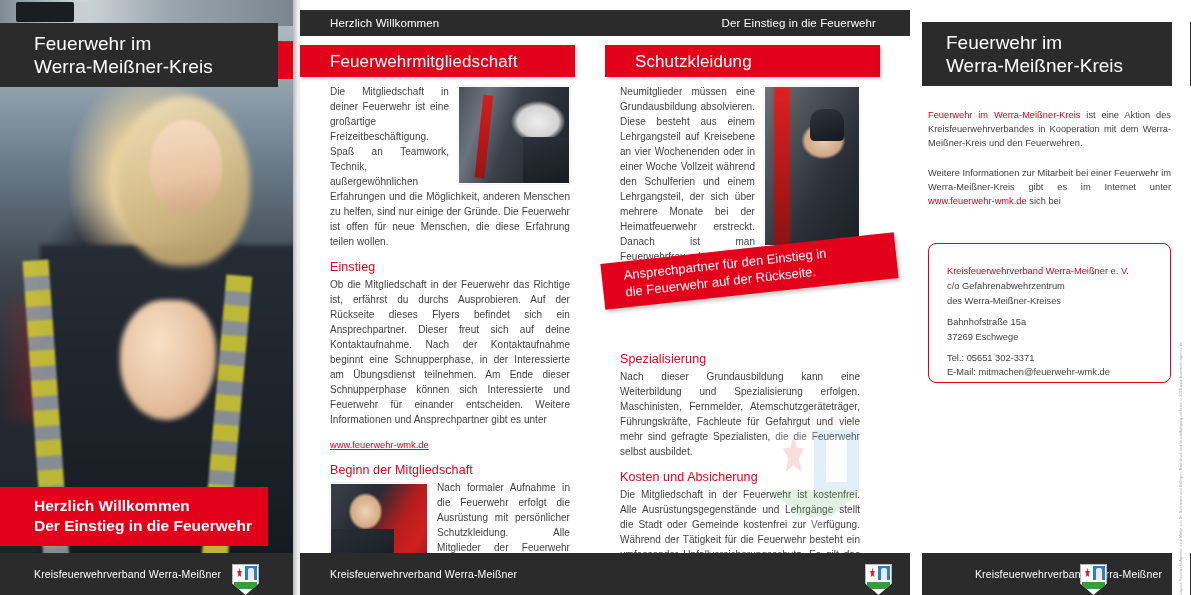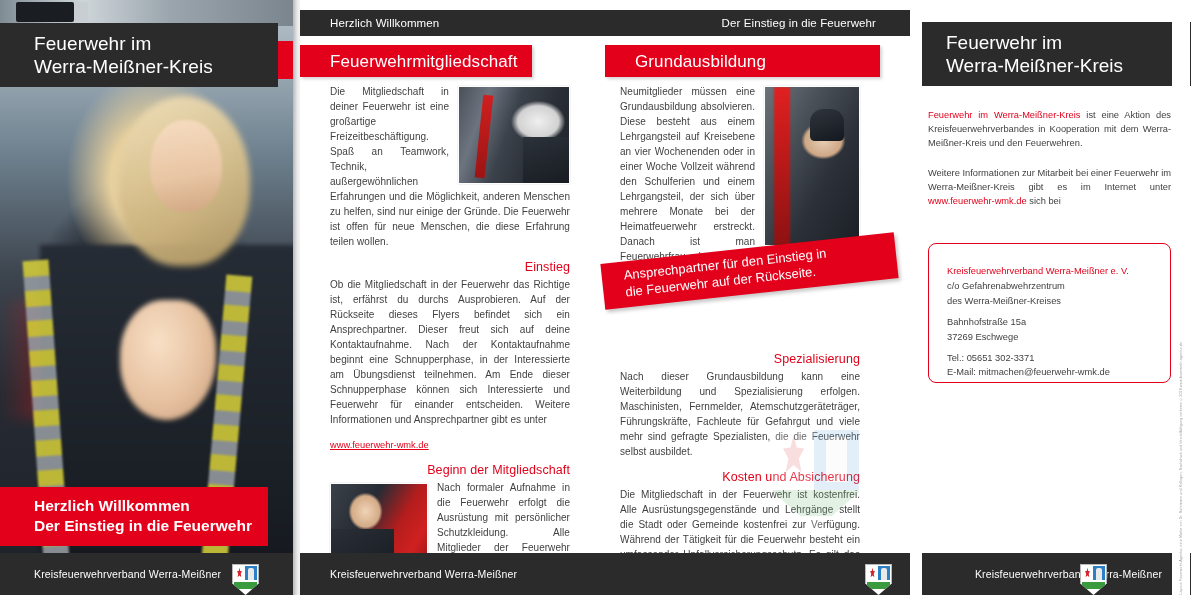--- a/index.html
+++ b/index.html
@@ -140,35 +140,35 @@
   }
   #bar-col2 { left: 0; width: 305px; padding-left: 30px; justify-content: flex-start; }
   #bar-col3 { left: 305px; width: 305px; padding-right: 34px; justify-content: flex-end; }
 
   .section-head {
     position: absolute; background: #e2001a; color: #fff;
     font-size: 17px; font-weight: 400; letter-spacing: .1px;
     padding: 7px 14px 8px 30px; height: 32px;
     box-shadow: 2px 2px 3px rgba(0,0,0,.18);
   }
-  #head-col2 { left: 0; top: 45px; width: 232px; }
+  #head-col2 { left: 0; top: 45px; width: 275px; }
   #head-col3 { left: 305px; top: 45px; width: 275px; }
 
   .col { position: absolute; top: 84px; width: 240px; }
   #col2 { left: 30px; }
   #col3 { left: 320px; }
 
   .body-txt {
     font-size: 10px; line-height: 1.50; color: #3f3f3f;
     text-align: justify; text-justify: inter-word;
     letter-spacing: .05px;
   }
   .sub-head {
     color: #e2001a; font-size: 12.5px; font-weight: 400;
-    margin: 11px 0 3px 0; letter-spacing: .1px; text-align: right;
+    margin: 11px 0 3px 0; letter-spacing: .1px;
   }
   .link-red { color: #e2001a; font-size: 9.3px; }
 
   .photo {
     border: 1px solid #ffffff;
     box-shadow: 0 0 1px rgba(0,0,0,.25);
   }
   .ph-a { 
     float: right; width: 112px; height: 98px; margin: 2px 0 3px 9px;
     background:
@@ -317,21 +317,21 @@
       <span>Herzlich Willkommen</span>
     </div>
     <div class="top-dark-bar" id="bar-col3">
       <span>Der Einstieg in die Feuerwehr</span>
     </div>
 
     <div class="section-head" id="head-col2">
       <span>Feuerwehrmitgliedschaft</span>
     </div>
     <div class="section-head" id="head-col3">
-      <span>Grundausbildung</span>
+      <span>Schutzkleidung</span>
     </div>
 
     <div class="col" id="col2">
       <div class="clearfix">
         <div class="photo ph-a"></div>
         <p class="body-txt">Die Mitgliedschaft in deiner Feuerwehr ist eine großartige Freizeitbeschäftigung. Spaß an Teamwork, Technik, außergewöhnlichen Erfahrungen und die Möglichkeit, anderen Menschen zu helfen, sind nur einige der Gründe. Die Feuerwehr ist offen für neue Menschen, die diese Erfahrung teilen wollen.</p>
       </div>
 
       <div class="sub-head">Einstieg</div>
       <p class="body-txt">Ob die Mitgliedschaft in der Feuerwehr das Richtige ist, erfährst du durchs Ausprobieren. Auf der Rückseite dieses Flyers befindet sich ein Ansprechpartner. Dieser freut sich auf deine Kontaktaufnahme. Nach der Kontaktaufnahme beginnt eine Schnupperphase, in der Interessierte am Übungsdienst teilnehmen. Am Ende dieser Schnupperphase können sich Interessierte und Feuerwehr für einander entscheiden. Weitere Informationen und Ansprechpartner gibt es unter</p>

